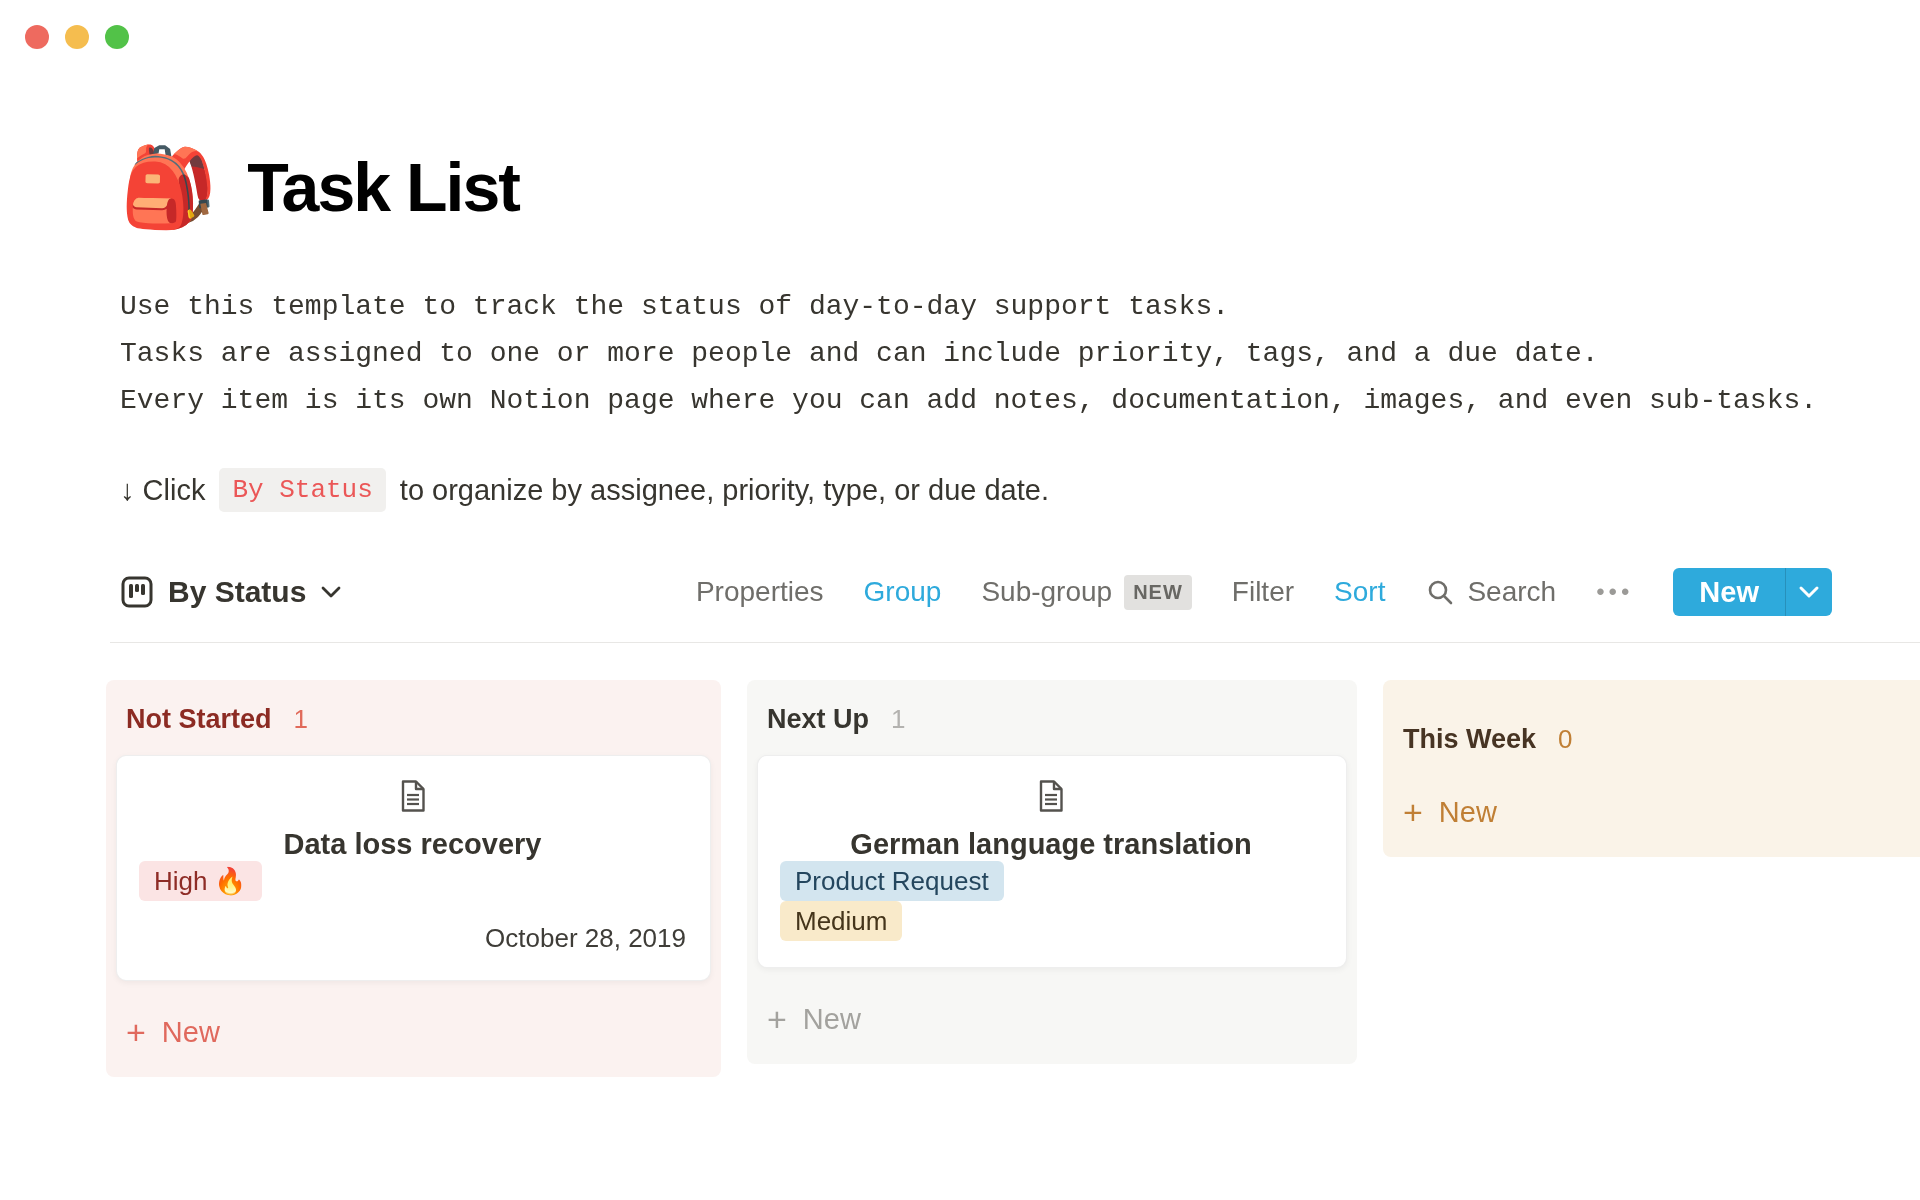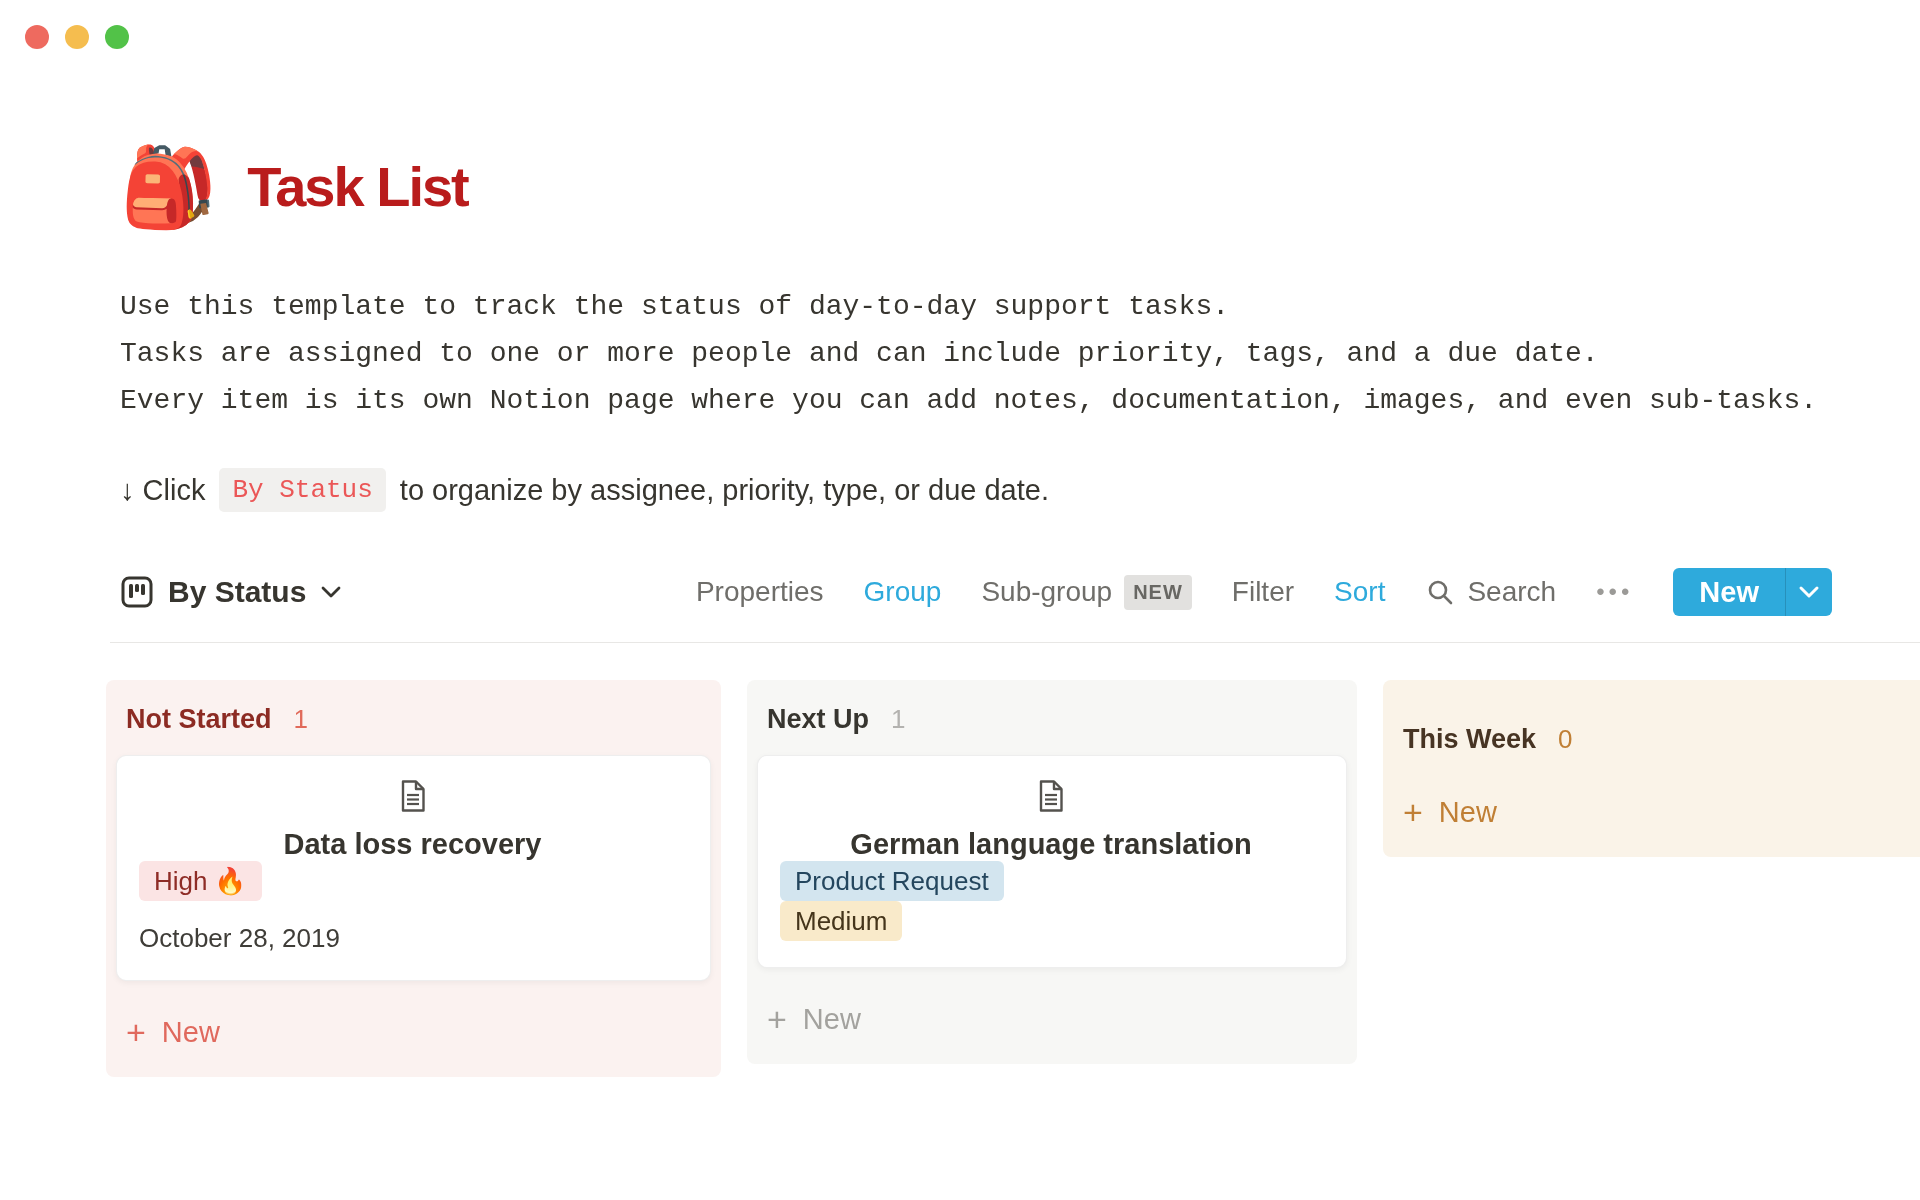--- a/index.html
+++ b/index.html
@@ -15,21 +15,21 @@
   
   .traffic { position:absolute; top:25px; left:25px; display:flex; gap:16px; }
   .light { width:24px; height:24px; border-radius:50%; }
   .light-red { background:#EE6A5F; }
   .light-yellow { background:#F5BD4F; }
   .light-green { background:#52C248; }
 
   
   .title-row { position:absolute; left:120px; top:148px; display:flex; align-items:center; gap:30px; }
   .title-emoji { font-size:78px; line-height:1; }
-  .page-title { font-size:56px; font-weight:700; letter-spacing:-2px; color:#b91c1c; line-height:1.1; }
+  .page-title { font-size:68px; font-weight:700; letter-spacing:-2px; color:#000000; line-height:1.1; }
 
   
   .description { position:absolute; left:120px; top:283px; font-size:28px; line-height:47px; color:#37352F;font-family:Liberation Mono, monospace; }
 
   
   .callout { position:absolute; left:120px; top:468px; display:flex; align-items:center; gap:14px; font-size:29px; color:#37352F; }
   .code-chip {
     font-family:"Liberation Mono","DejaVu Sans Mono",monospace;
     font-size:26px; color:#EB5757; background:#F1F0EE;
     padding:7px 13px; border-radius:5px;
@@ -70,21 +70,21 @@
     border:1px solid rgba(15,15,15,0.07);
     box-shadow:0 2px 6px rgba(15,15,15,0.05);
     padding:24px 24px 26px 22px; cursor:pointer;
   }
   .card-title-row { display:flex; align-items:center; gap:16px; font-size:29px; font-weight:600; color:#37352F;flex-direction:column; }
   .tag-row { display:flex; gap:16px; }
   .tag { height:40px; line-height:40px; padding:0 15px; border-radius:6px; font-size:26px; white-space:nowrap; }
   .tag-red    { background:#FBE4E4; color:#8E2C26; }
   .tag-yellow { background:#F9EACA; color:#45351B; }
   .tag-blue   { background:#D3E5EF; color:#24465E; }
-  .card-date { margin-top:22px; font-size:26px; color:#3F3D38; }
+  .card-date { margin-top:22px; font-size:26px; color:#3F3D38;text-align:right; }
 
   .col-new { display:flex; align-items:center; gap:16px; margin:34px 20px 28px; font-size:29px; cursor:pointer; }
   .col-yellow .col-new { margin-top:24px; }
   .plus-glyph { font-size:34px; font-weight:300; line-height:1; }
   .col-red .col-new { color:#E0695D; }
   .col-gray .col-new { color:#A3A29E; }
   .col-yellow .col-new { color:#C07F35; }
 
   svg { display:block; }
 </style>

